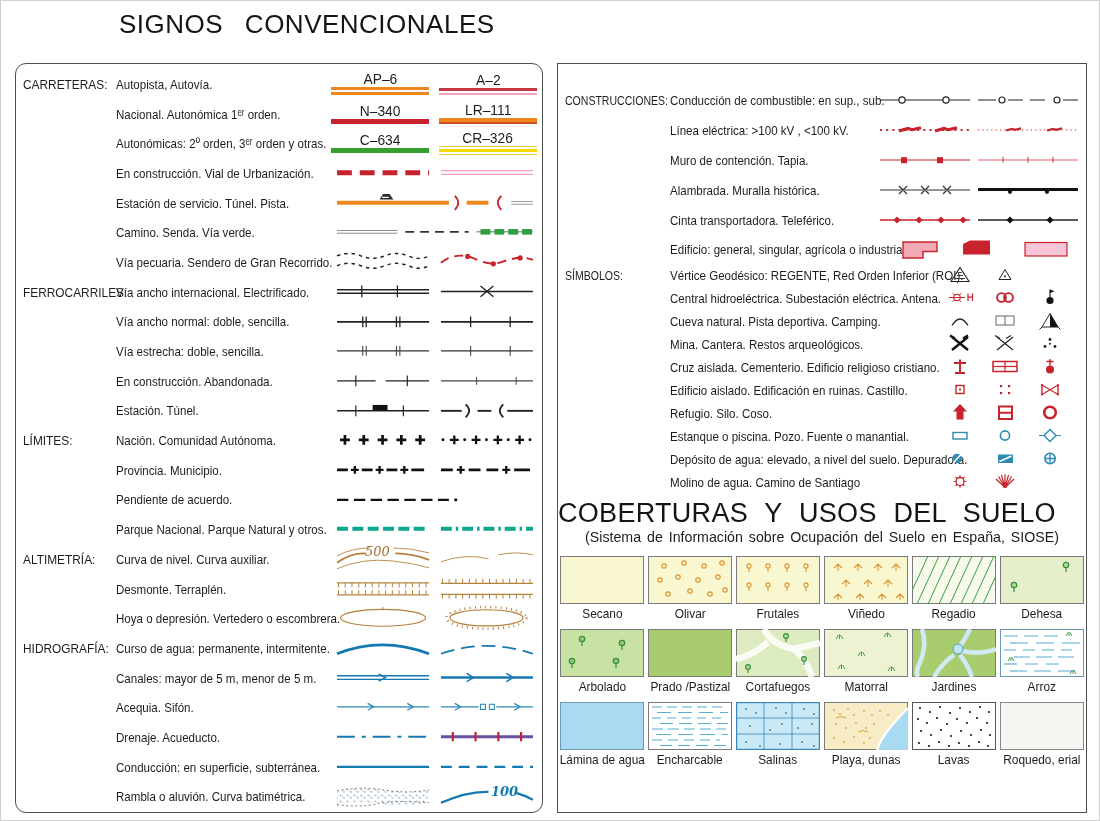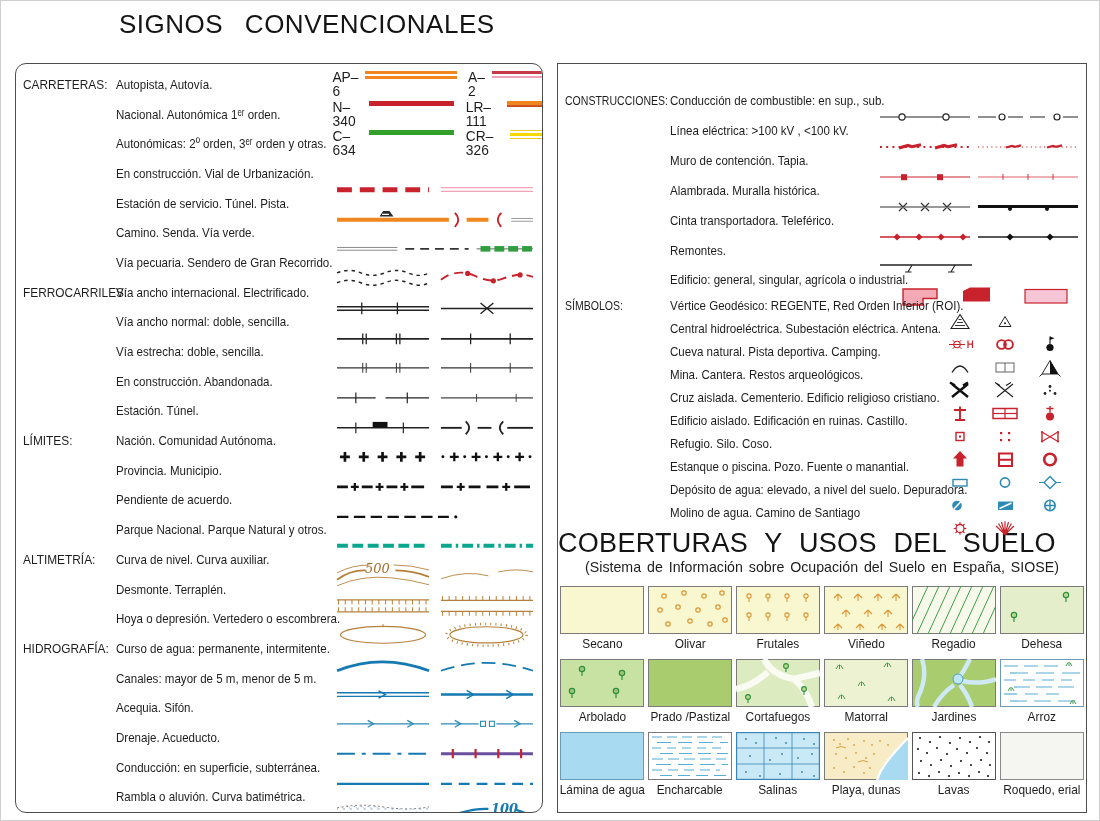--- a/index.html
+++ b/index.html
@@ -11,24 +11,24 @@
   .pr{left:556px;width:530px;padding-top:21px;}
   .row{position:relative;}
   .pl .row{height:29.7px;}
   .r30{height:30px;} .r28{height:28px;} .r23{height:23px;}
   .cat{position:absolute;left:7px;top:50%;transform:translateY(-50%) scaleX(.88);transform-origin:left center;
     font-size:13.5px;white-space:nowrap;}
   .pr .cat{transform:translateY(-50%) scaleX(.78);}
   .lbl{position:absolute;left:100px;top:50%;transform:translateY(-50%) scaleX(.85);transform-origin:left center;
     font-size:13.6px;white-space:nowrap;}
   .pr .lbl{left:112px;}
-  .sym{position:absolute;right:3px;top:0;width:208px;height:100%;margin-top:17px;}
+  .sym{position:absolute;right:3px;top:0;width:208px;height:100%;}
   .sym svg{position:absolute;left:0;top:0;width:208px;height:100%;}
   .badges{position:absolute;right:3px;top:0;width:208px;height:100%;display:flex;align-items:center;}
-  .badge{flex:0 0 98px;display:flex;flex-direction:row;}
+  .badge{flex:0 0 98px;display:flex;flex-direction:column;align-items:center;}
   .badge + .badge{margin-left:10px;}
   .btxt{font-size:15px;line-height:14px;transform:scaleX(.92);}
   .bline{width:98px;margin-top:1px;}
   .ln-ap6{height:8px;background:linear-gradient(to bottom,#f0871e 0,#f0871e 3px,#fff 3px,#fff 5px,#f0871e 5px,#f0871e 8px);}
   .ln-a2{height:7px;background:linear-gradient(to bottom,#c43a46 0,#c43a46 2.6px,#fff 2.6px,#fff 4.6px,#f2a2b6 4.6px,#f2a2b6 6.8px);}
   .ln-n340{height:5px;background:#c8232c;}
   .ln-lr111{height:6px;background:linear-gradient(to bottom,#f0871e 0,#f0871e 4px,#cc4a20 4.6px,#cc4a20 6px);}
   .ln-c634{height:5px;background:#33a02c;}
   .ln-cr326{height:9px;background:linear-gradient(to bottom,#e8cc28 0,#e8cc28 1.4px,#fff 1.4px,#fff 3px,#f5d800 3px,#f5d800 6.2px,#fff 6.2px,#fff 7.6px,#e8cc28 7.6px,#e8cc28 9px);}
   .c500{position:absolute;left:34px;top:0;font-family:"DejaVu Serif",serif;font-style:italic;font-size:13px;color:#a06f2e;}
@@ -455,29 +455,20 @@
       <div class="sym">
           <svg viewBox="0 0 208 30">
         <line x1="5" y1="15" x2="95" y2="15" stroke="#c8232c" stroke-width="1.5"></line>
         <path d="M22,11.5 l3.5,3.5 -3.5,3.5 -3.5,-3.5 z M44,11.5 l3.5,3.5 -3.5,3.5 -3.5,-3.5 z M66,11.5 l3.5,3.5 -3.5,3.5 -3.5,-3.5 z M88,11.5 l3.5,3.5 -3.5,3.5 -3.5,-3.5 z" fill="#c8232c"></path>
         <line x1="103" y1="15" x2="203" y2="15" stroke="#222" stroke-width="1.3"></line>
         <path d="M135,11.5 l3.5,3.5 -3.5,3.5 -3.5,-3.5 z M175,11.5 l3.5,3.5 -3.5,3.5 -3.5,-3.5 z" fill="#111"></path>
       </svg>
         </div>
     </div>
 
-    <div class="row r30">
-      <span class="lbl">Remontes.</span>
-      <div class="sym">
-          <svg viewBox="0 0 208 30">
-        <line x1="5" y1="13" x2="97" y2="13" stroke="#222" stroke-width="1.3"></line>
-        <path d="M37,13 L33,20 M30,20 h6.5 M80,13 L76,20 M73,20 h6.5" stroke="#222" stroke-width="1.1" fill="none"></path>
-      </svg>
-        </div>
-    </div>
 
     <div class="row r28">
       <span class="lbl">Edificio: general, singular, agrícola o industrial.</span>
       <div class="sym">
           <svg viewBox="0 0 208 28">
         <path d="M28,7 h34 v9.5 h-14 v6.5 h-20 z" fill="#f4aab4" stroke="#c8232c" stroke-width="1.4"></path>
         <path d="M88,9 l7,-3.5 h20 v14 h-27 z" fill="#c8232c"></path>
         <rect x="150" y="7.5" width="42" height="13.5" fill="#f6c6d6" stroke="#c8232c" stroke-width="1.2"></rect>
       </svg>
         </div>

